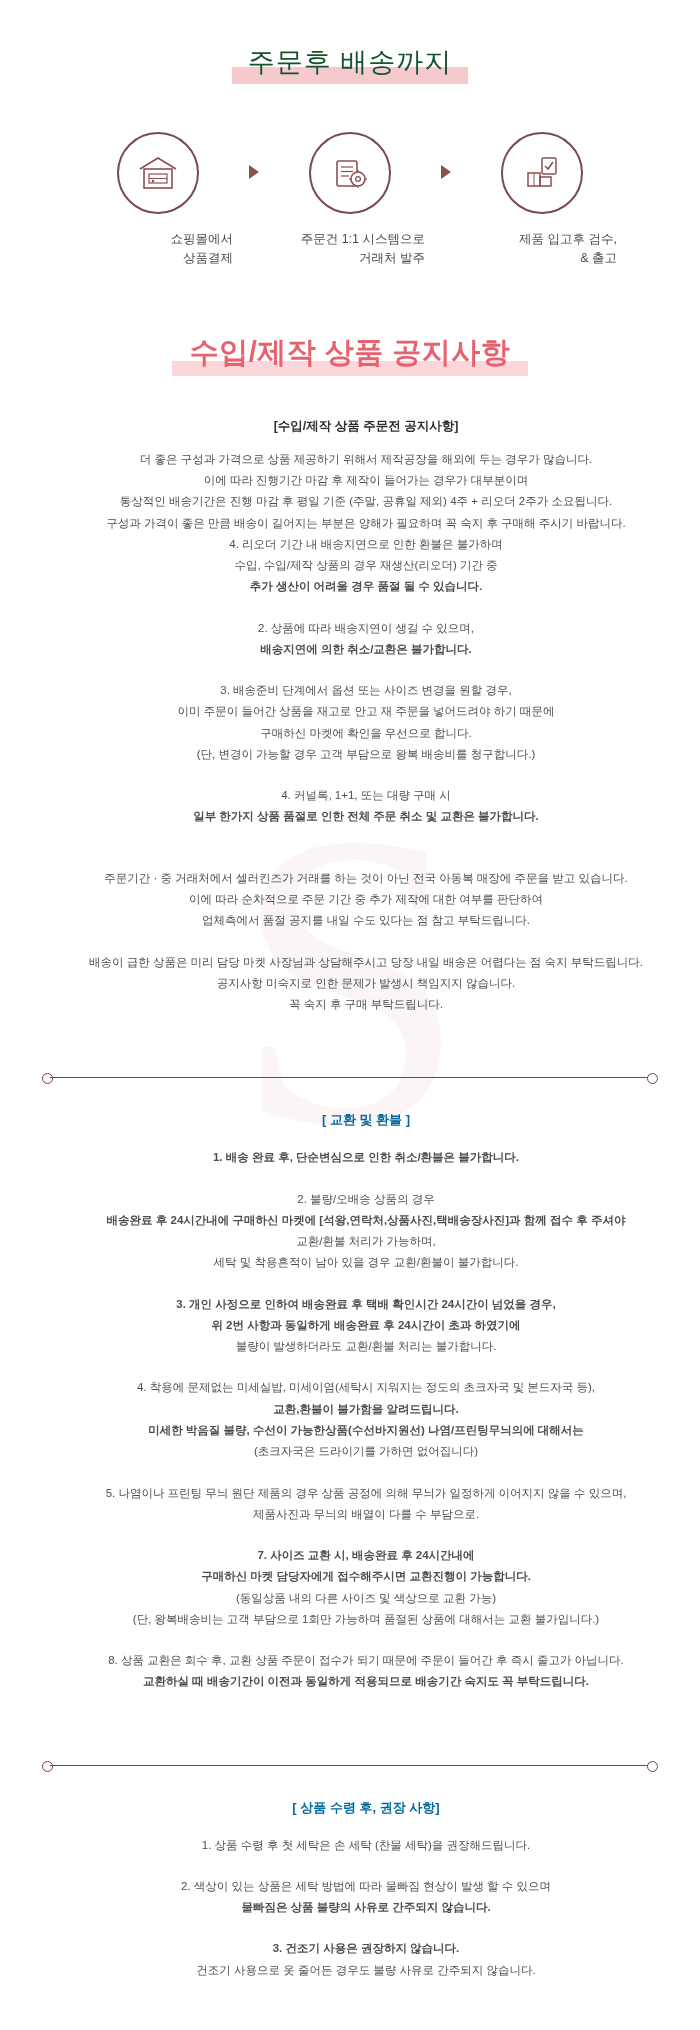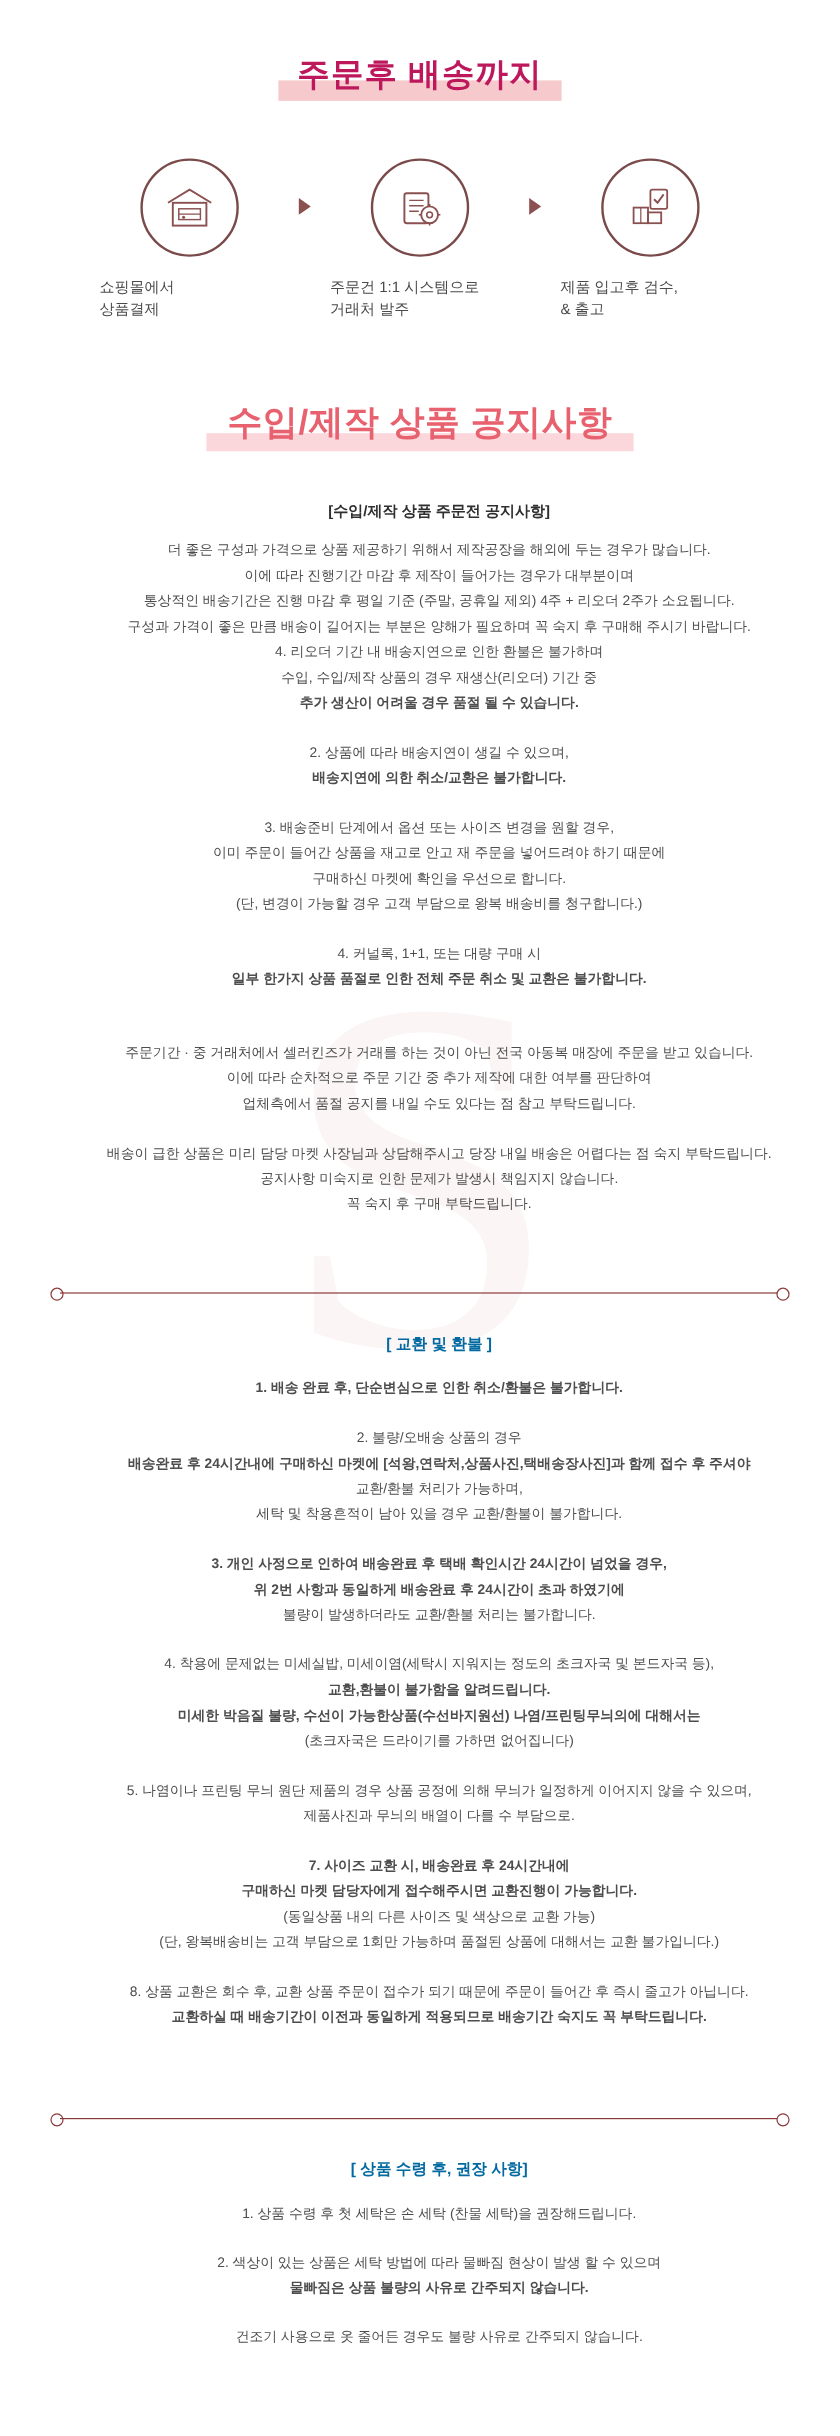--- a/index.html
+++ b/index.html
@@ -37,23 +37,23 @@
 
   
   .top-banner {
     text-align: center;
     padding-top: 42px;
   }
   .top-banner .title {
     display: inline-block;
     position: relative;
     font-size: 27px;
-    font-weight: bold;
+    font-weight: normal;
     letter-spacing: 1px;
-    color: #be185d;
+    color: #14532d;
     padding: 2px 16px 4px 16px;
   }
   .top-banner .title .hl {
     position: absolute;
     left: 0; right: 0;
     bottom: 0;
     height: 17px;
     background: #f6c9cc;
     z-index: -1;
   }
@@ -61,21 +61,21 @@
   
   .steps {
     margin-top: 48px;
     display: flex;
     align-items: flex-start;
     justify-content: center;
     gap: 10px;
   }
   .step {
     width: 150px;
-    text-align: left;
+    text-align: right;
   }
   .circle {
     width: 78px;
     height: 78px;
     margin: 0 auto;
     border-radius: 50%;
     border: 2px solid #7a4a4a;
     display: flex;
     align-items: center;
     justify-content: center;
@@ -359,19 +359,20 @@
       <div class="bracket-title">[ 상품 수령 후, 권장 사항]</div>
 
       <div class="para">
         <p class="line">1. 상품 수령 후 첫 세탁은 손 세탁 (찬물 세탁)을 권장해드립니다.</p>
       </div>
       <div class="para">
         <p class="line">2. 색상이 있는 상품은 세탁 방법에 따라 물빠짐 현상이 발생 할 수 있으며</p>
         <p class="line redbold">물빠짐은 상품 불량의 사유로 간주되지 않습니다.</p>
       </div>
       <div class="para">
+        <p class="line redbold">3. 건조기 사용은 권장하지 않습니다.</p>
         <p class="line">건조기 사용으로 옷 줄어든 경우도 불량 사유로 간주되지 않습니다.</p>
       </div>
 
     </div>
 
   </div>
 </div>
 
 </body></html>

